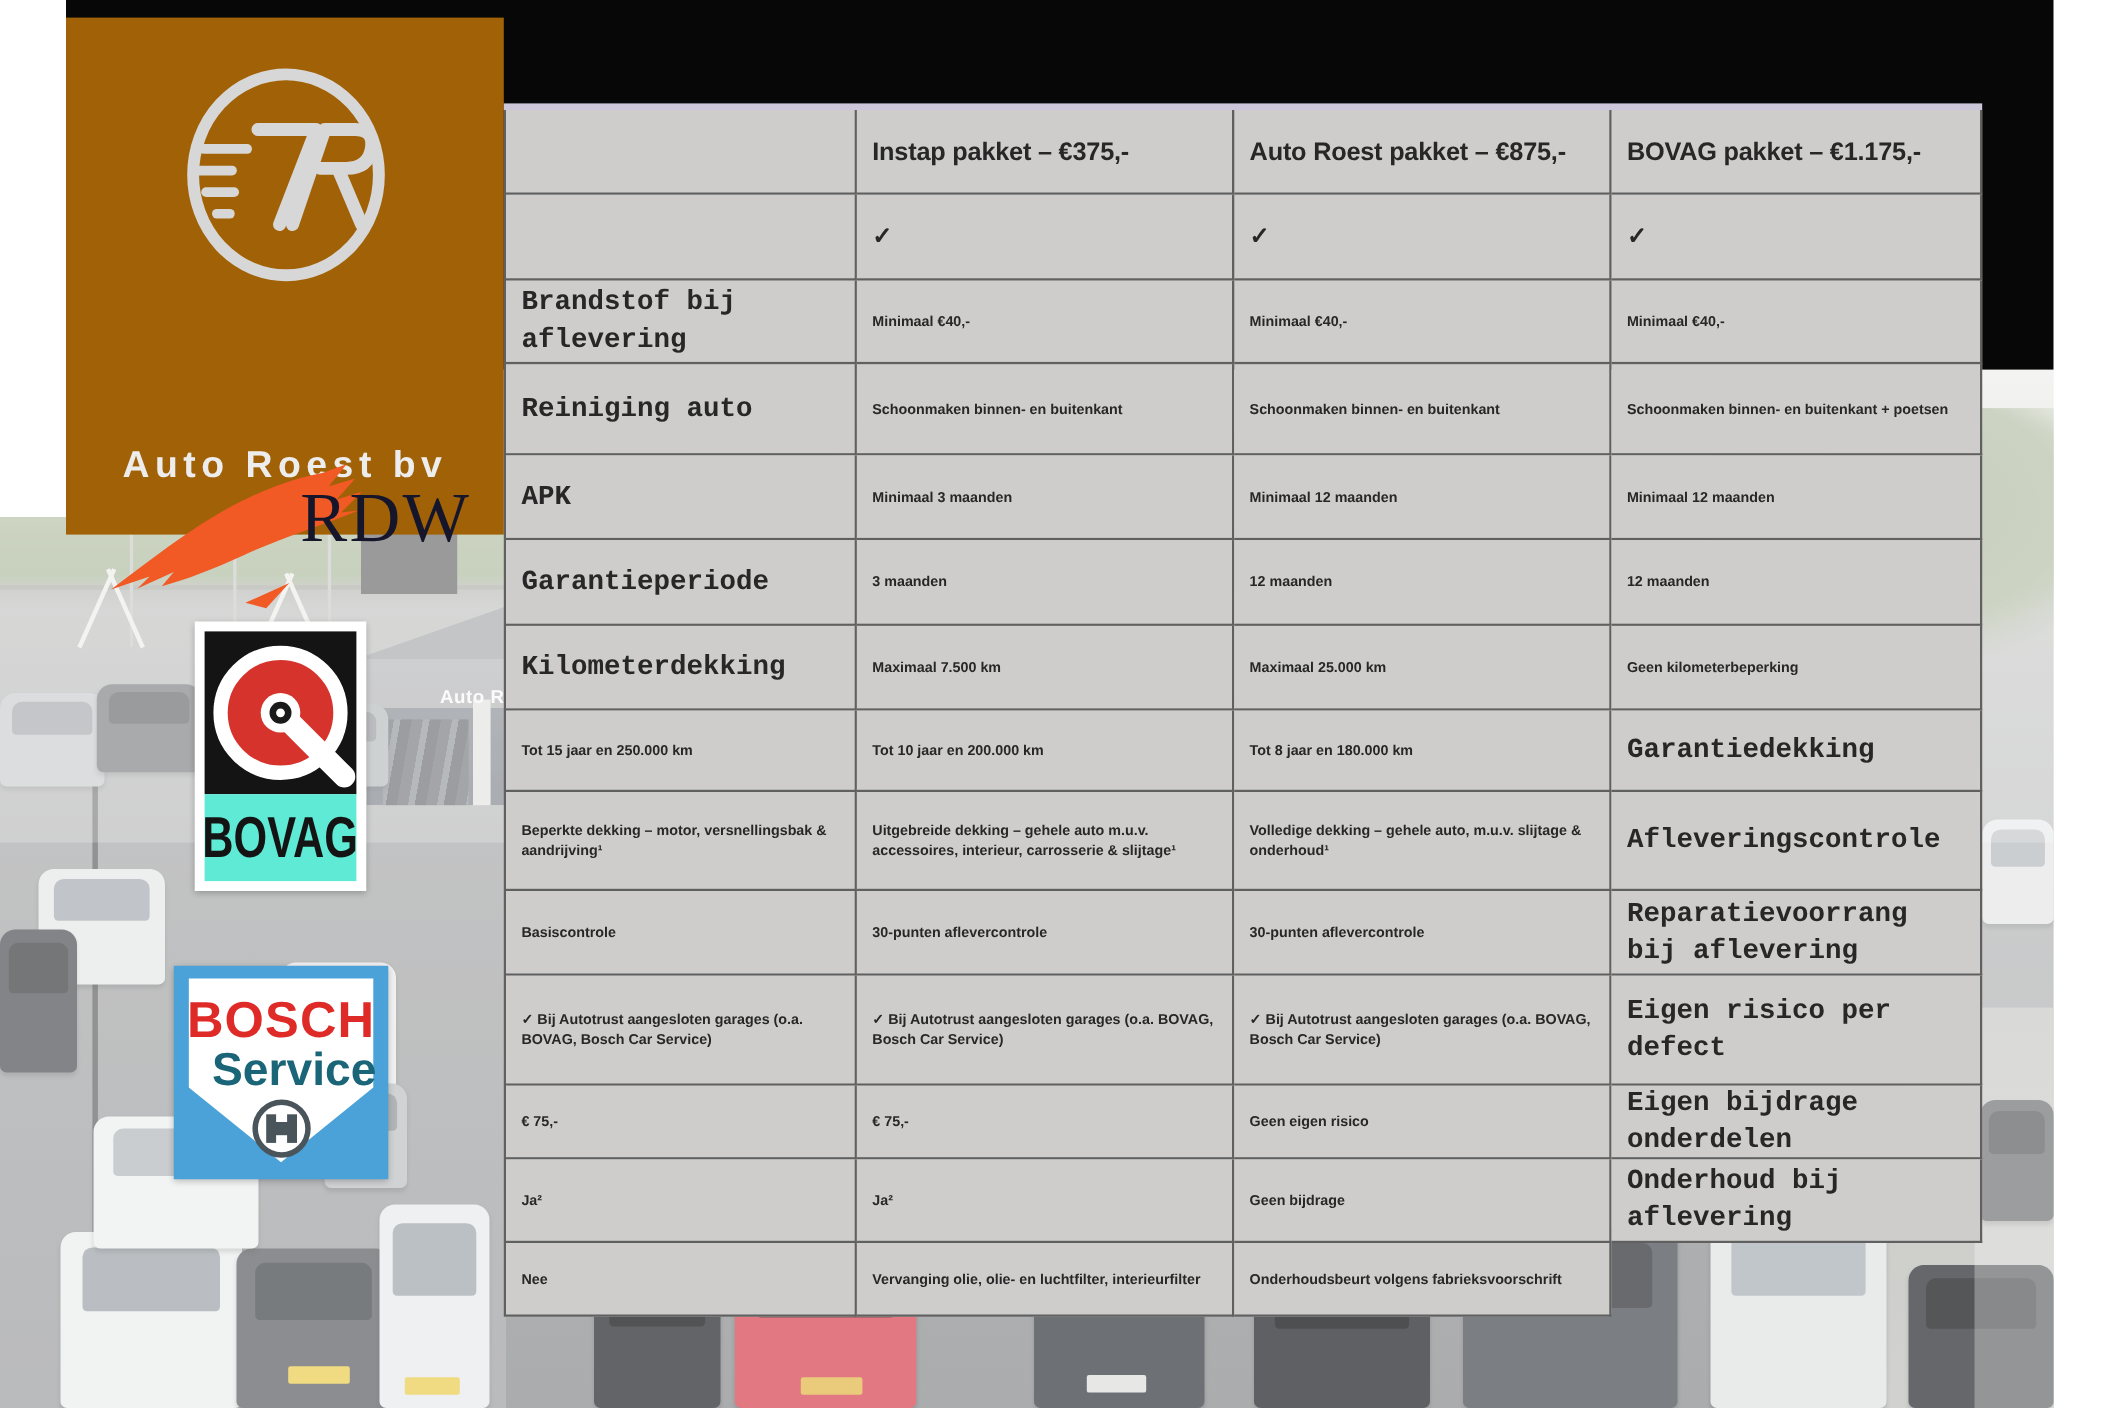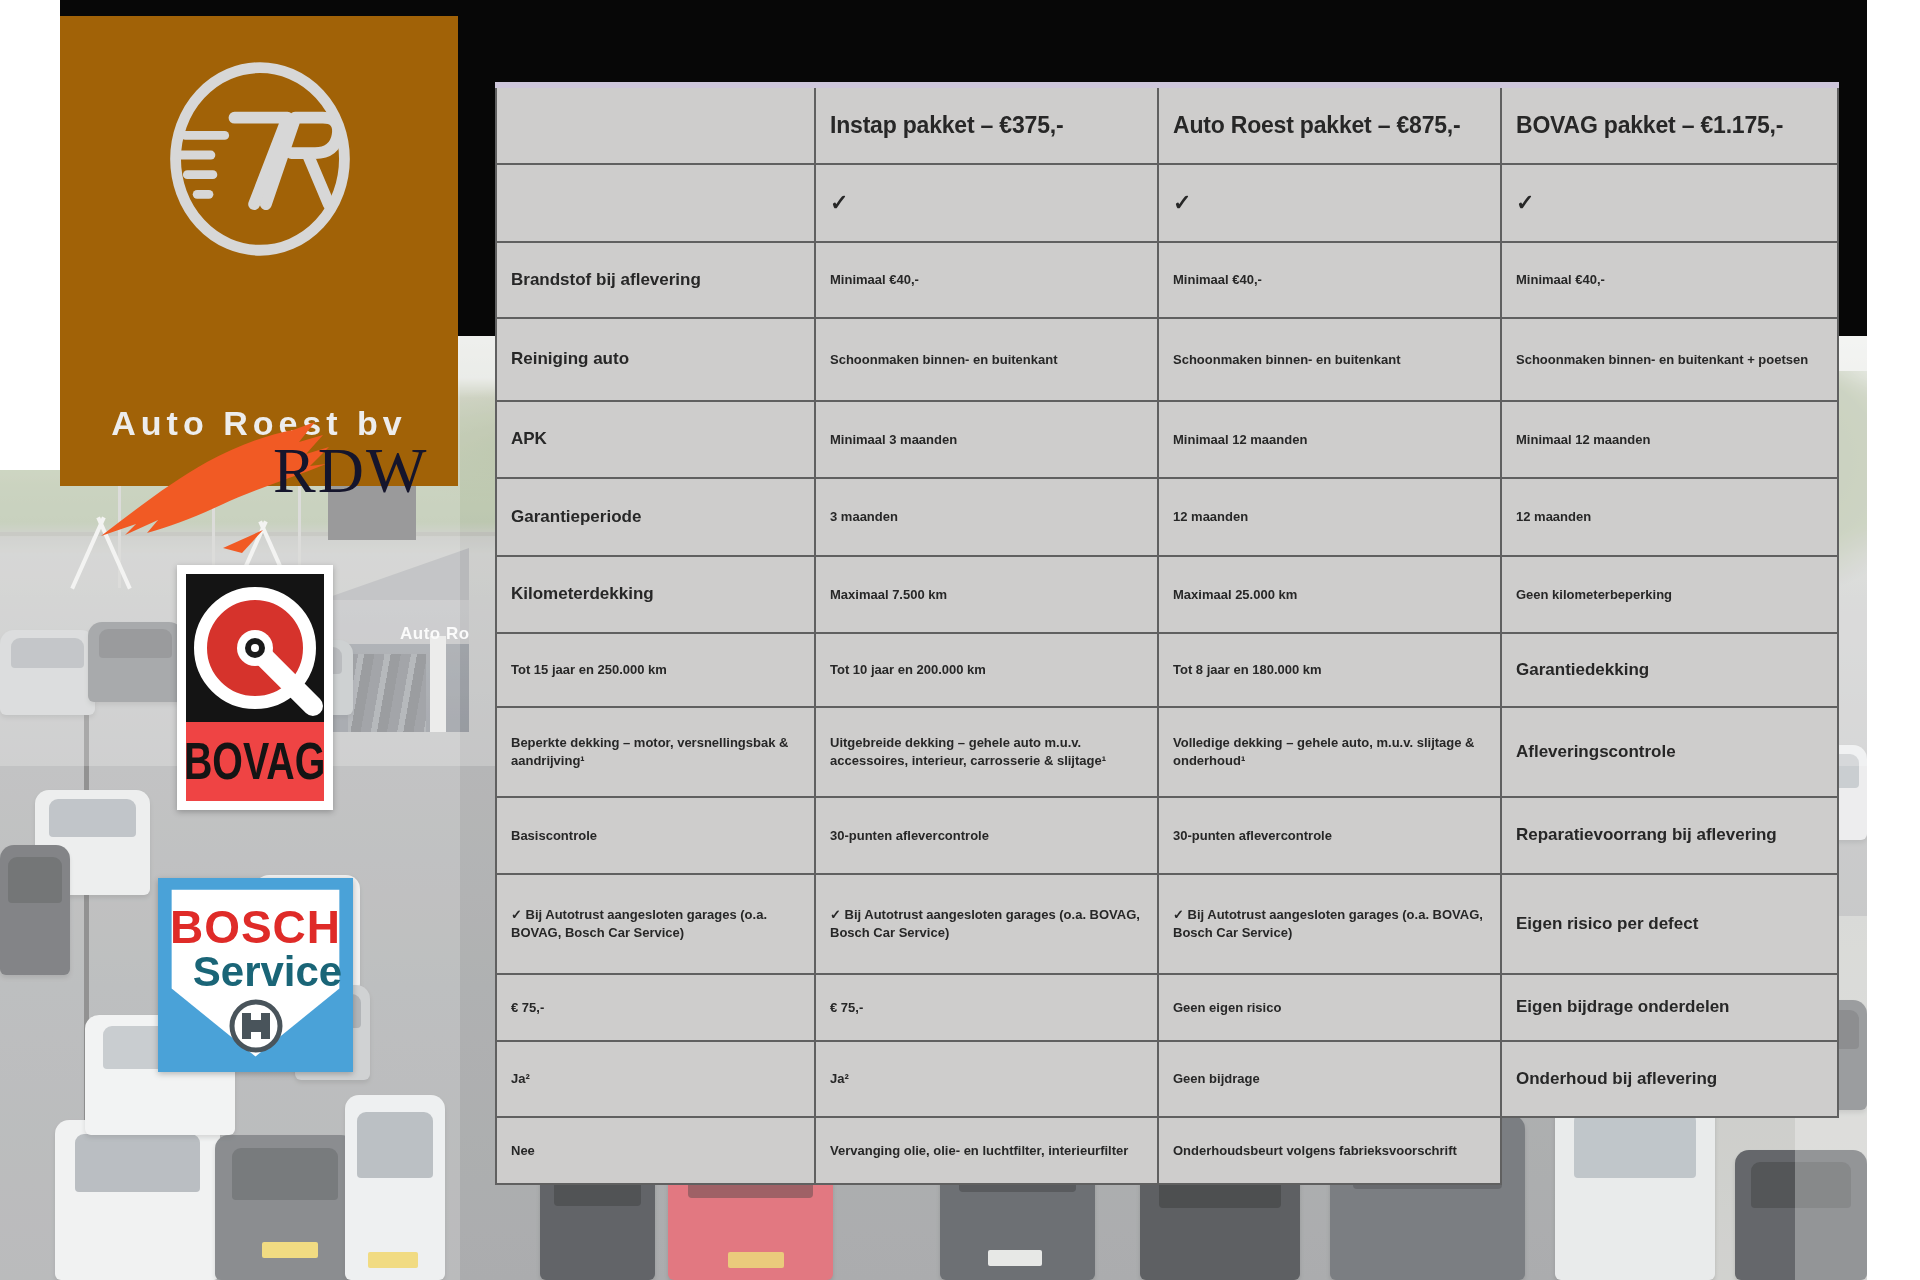--- a/index.html
+++ b/index.html
@@ -70,46 +70,46 @@
   .bovag-disc{position:absolute;left:50%;top:50%;width:96px;height:96px;margin:-61px 0 0 -61px;
     border:13px solid #fff;border-radius:50%;background:#d6332c;}
   .bovag-bar{position:absolute;left:50%;top:50%;width:92px;height:20px;margin-top:-10px;background:#fff;
     border-radius:10px;transform-origin:0 50%;transform:rotate(45deg);}
   .bovag-head{position:absolute;left:50%;top:50%;width:36px;height:36px;margin:-18px 0 0 -18px;
     background:#fff;border-radius:50%;}
   .bovag-head:before{content:"";position:absolute;left:8px;top:8px;width:20px;height:20px;
     background:#1a1a1a;border-radius:50%;}
   .bovag-head:after{content:"";position:absolute;left:14px;top:14px;width:8px;height:8px;
     background:#fff;border-radius:50%;}
-  .bovag-bottom{position:relative;width:100%;height:79px;background:#ef4444;display:flex;
+  .bovag-bottom{position:relative;width:100%;height:79px;background:#5eead4;display:flex;
     align-items:center;justify-content:center;}
   .bovag-word{font-size:41px;font-weight:800;color:#141414;letter-spacing:0;
     transform:scaleY(1.28) scaleX(.96);}
 
   .bosch{position:absolute;left:158px;top:878px;width:195px;height:194px;background:#4aa2d8;z-index:5;
     box-shadow:0 2px 6px rgba(0,0,0,.25);}
   .bosch-shield{position:absolute;left:0;top:0;width:100%;height:100%;background:#ffffff;
     clip-path:polygon(7% 6%,93% 6%,93% 57%,50% 92%,7% 57%);}
   .bosch-word{position:absolute;left:0;top:22px;width:100%;text-align:center;color:#df2b28;
     font-size:46px;font-weight:800;letter-spacing:1px;}
   .bosch-service{position:absolute;left:12px;top:70px;width:100%;text-align:center;color:#1a6577;
     font-size:42px;font-weight:700;}
   .bosch-symbol{position:absolute;left:50%;top:118px;margin-left:-30px;width:60px;height:60px;}
 
   
-  .comparison{position:absolute;left:458px;top:82px;z-index:6;margin-left:37px;}
+  .comparison{position:absolute;left:458px;top:94px;z-index:6;}
   .table-top-strip{width:1344px;height:6px;background:#cdc6da;}
   .table-grid{display:grid;grid-template-columns:319px 343px 343px 337px;
     grid-template-rows:77px 78px 76px 83px 77px 78px 77px 74px 90px 77px 100px 67px 76px 67px;
     border-left:2px solid #606060;}
   .cell{box-sizing:border-box;background:#cecdcc;border-right:2px solid #606060;border-bottom:2px solid #606060;
     display:flex;align-items:center;padding:4px 10px 4px 14px;color:#272727;font-weight:bold;
     font-size:13px;line-height:1.35;}
   .cell.th{font-size:23px;letter-spacing:-.2px;padding-right:4px;}
-  .cell.rowlabel{font-size:17px;}
+  .cell.rowlabel{font-size:25px;font-family:Liberation Mono, monospace;}
   .cell.check{font-size:22px;}
 </style>
 </head>
 <body>
 
 <div id="canvas">
 
   <div class="photo">
     <div class="trees"></div>
     <div class="trees2"></div>

